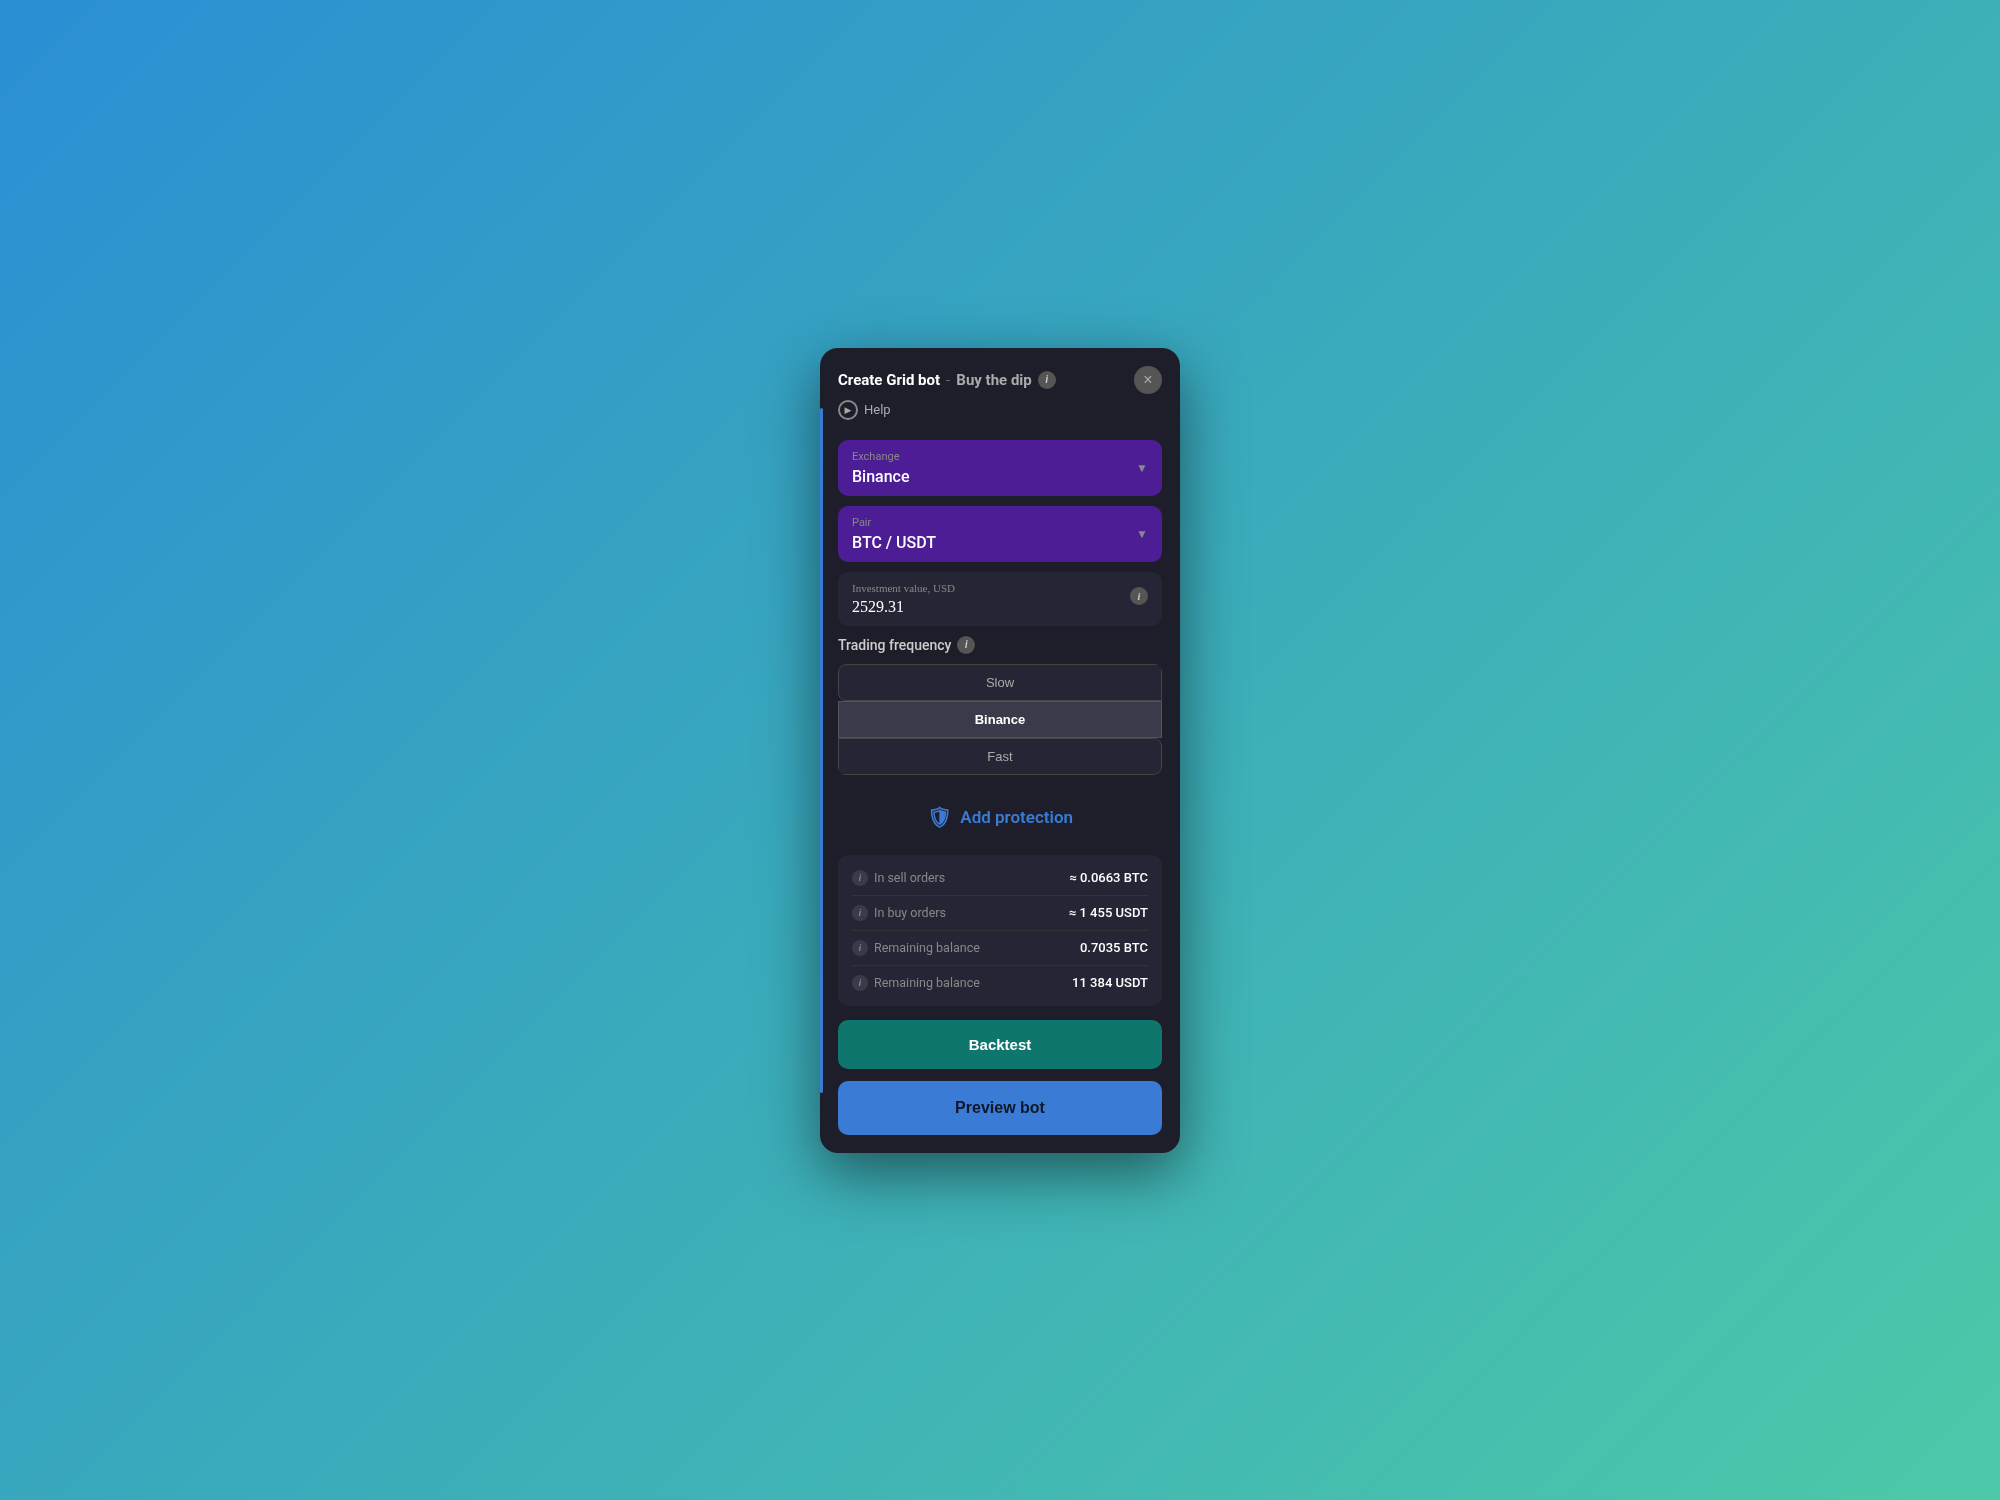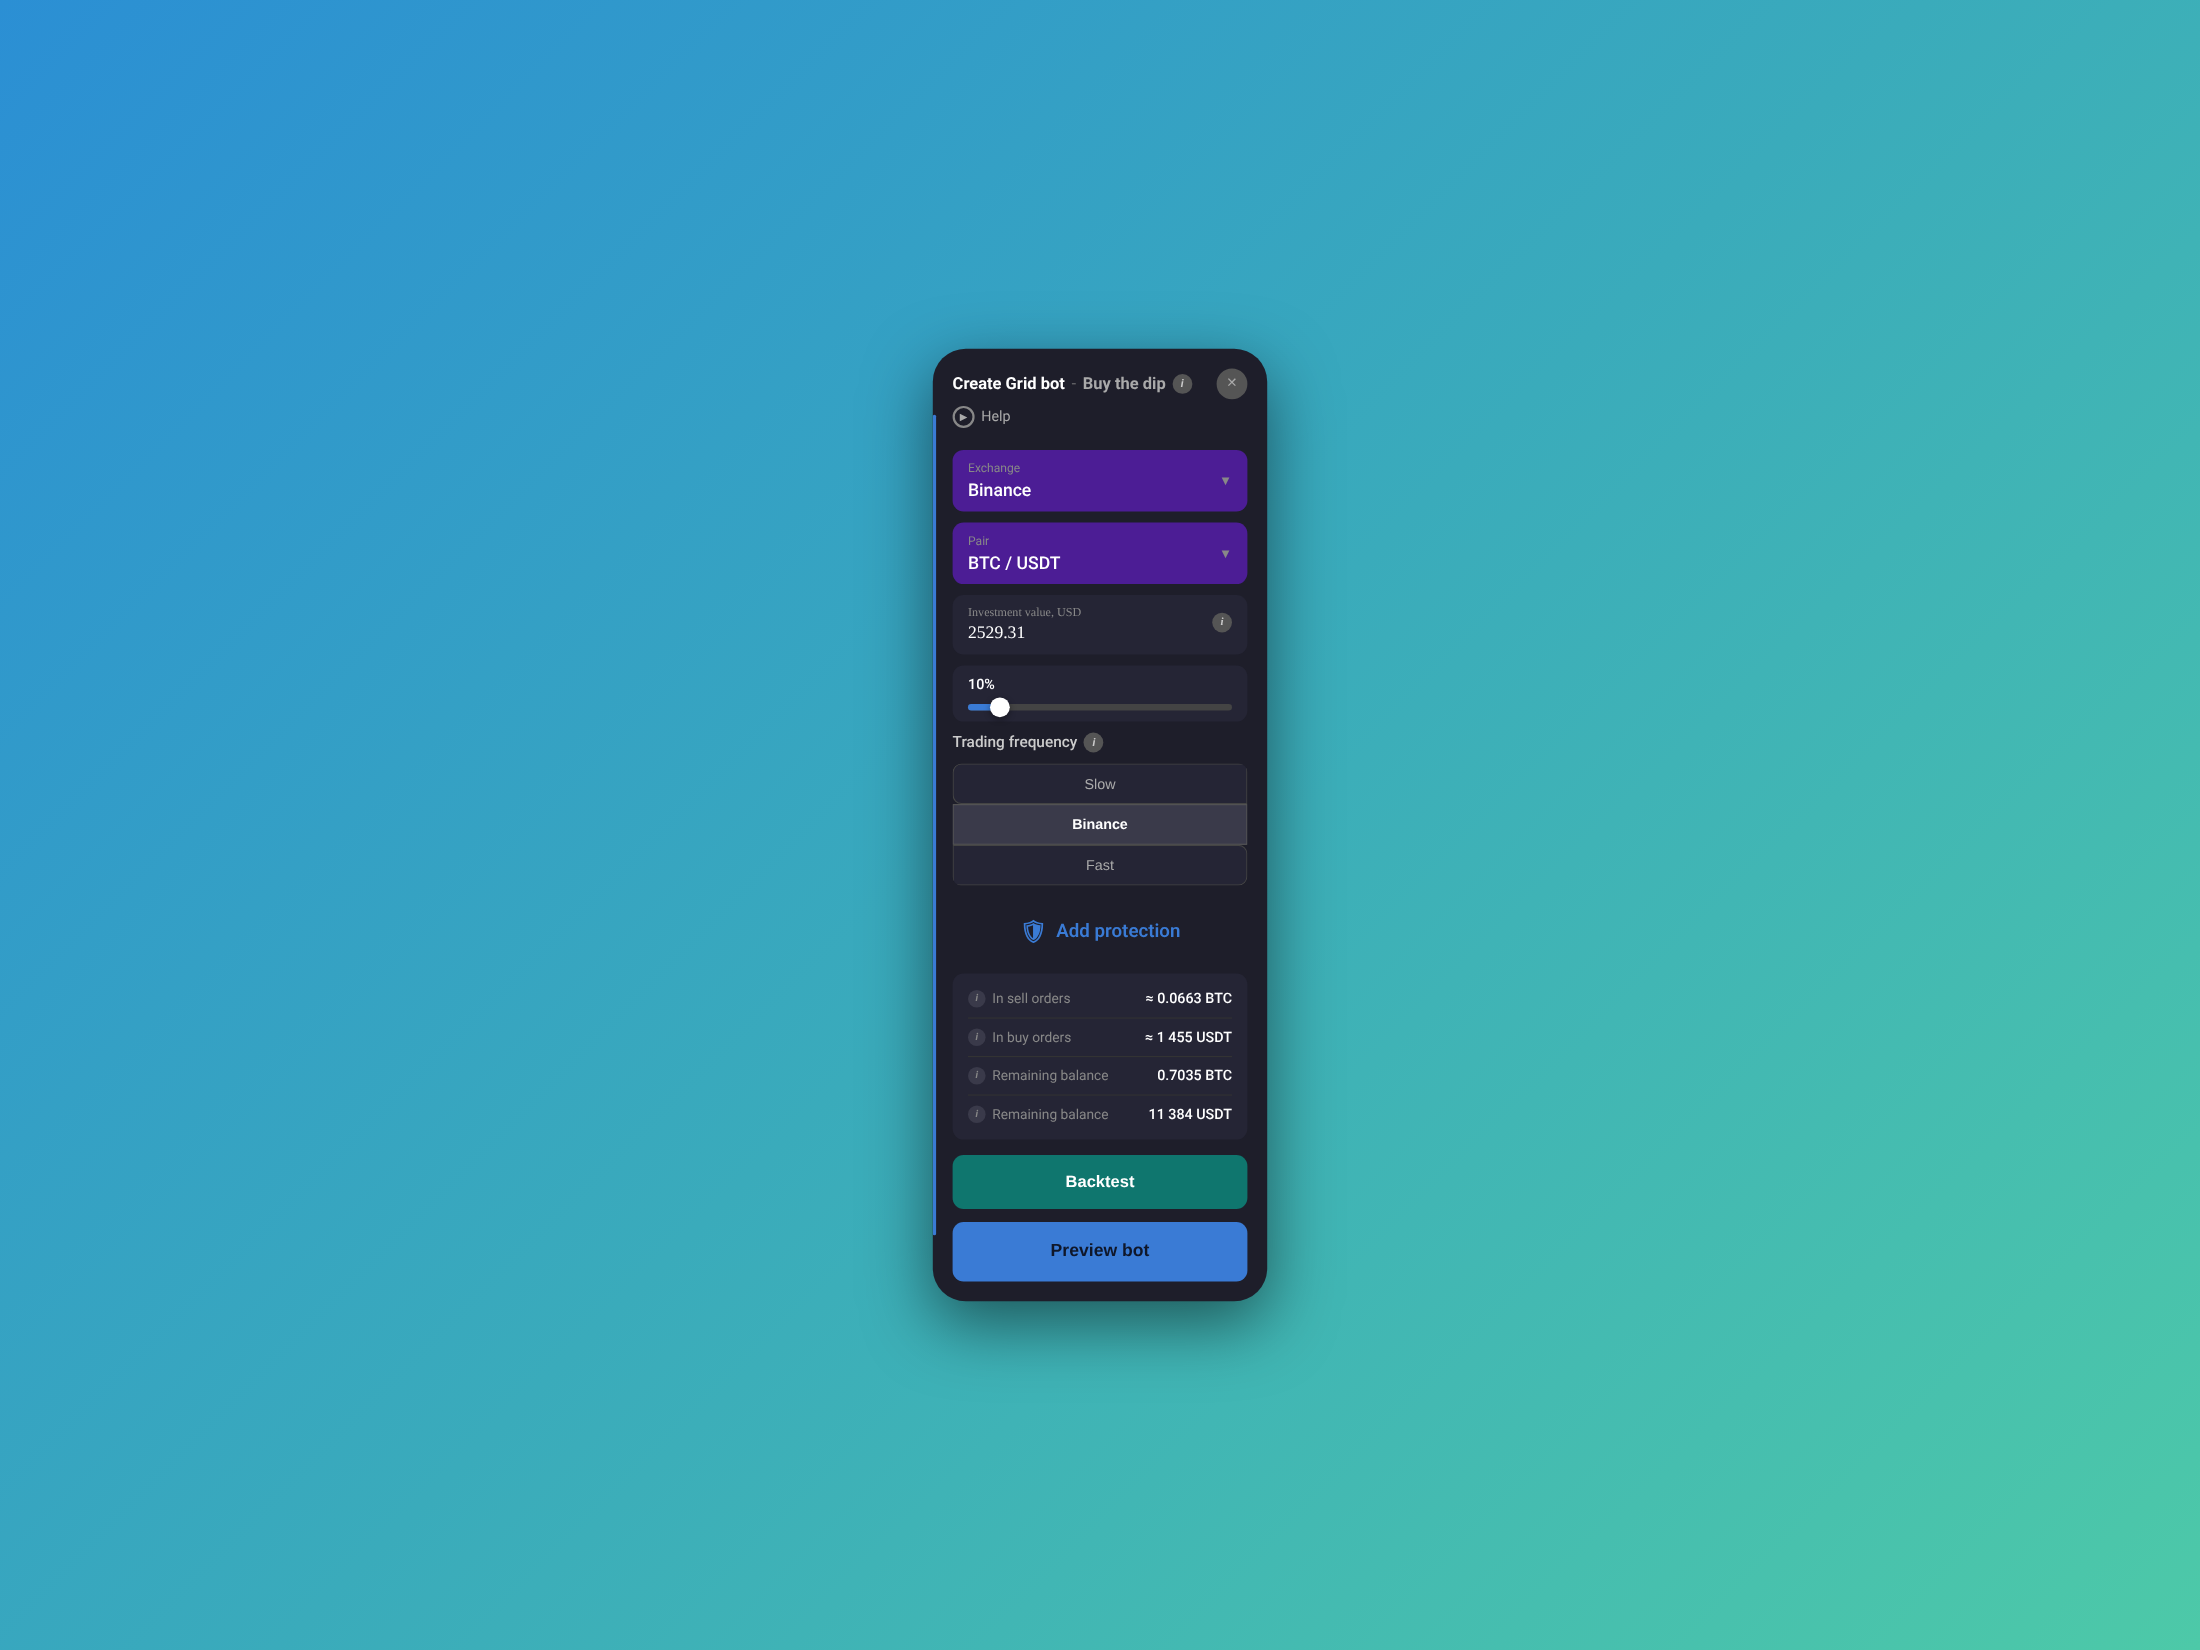--- a/index.html
+++ b/index.html
@@ -8,23 +8,23 @@
       width: 2000px;
       height: 1500px;
       background: linear-gradient(135deg, #2b8fd4 0%, #3aabbb 50%, #4dc9a8 100%);
       display: flex;
       align-items: center;
       justify-content: center;
       font-family: -apple-system, BlinkMacSystemFont, 'Segoe UI', Roboto, sans-serif;
     }
 
     .modal {
-      width: 304px;
+      width: 360px;
       background: #1e1e2a;
-      border-radius: 30px;
+      border-radius: 18px;
       overflow: hidden;
       box-shadow: 0 20px 60px rgba(0,0,0,0.5);
       position: relative;
     }
 
     
     .modal::before {
       content: '';
       position: absolute;
       left: 0;
@@ -391,27 +391,20 @@
     
     <div class="investment-group">
       <div class="field-label">Investment value, USD</div>
       <div class="field-value">2529.31</div>
       <div class="investment-info">
         <span class="info-icon-circle">i</span>
       </div>
     </div>
 
     
-    <div class="slider-section">
-      <div class="slider-pct">10%</div>
-      <div class="slider-track">
-        <div class="slider-fill"></div>
-        <div class="slider-thumb"></div>
-      </div>
-    </div>
 
     
     <div class="freq-section">
       <div class="freq-label-row">
         <span class="freq-label">Trading frequency</span>
         <span class="info-icon-circle">i</span>
       </div>
       <div class="freq-buttons">
         <button class="freq-btn">Slow</button>
         <button class="freq-btn active">Binance</button>

